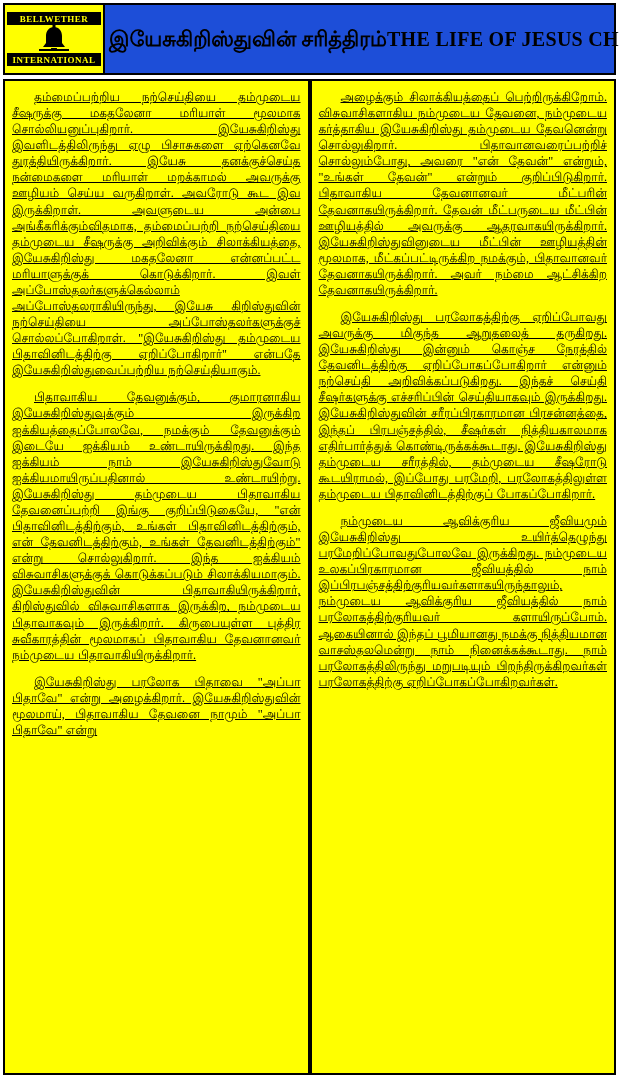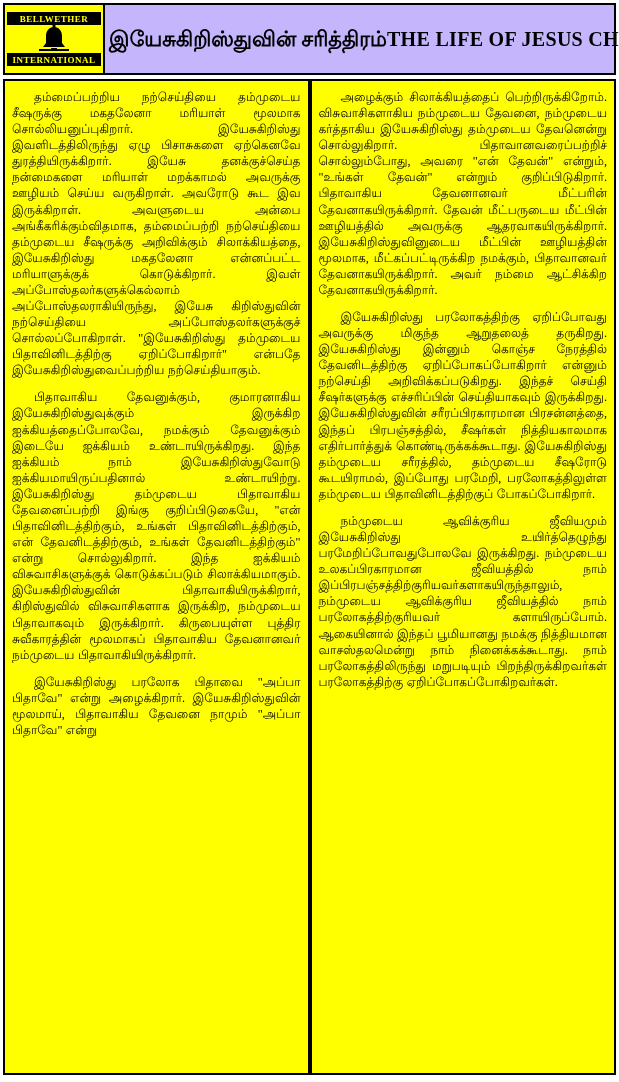--- a/index.html
+++ b/index.html
@@ -16,21 +16,21 @@
   .page {
     width: 619px;
     height: 1082px;
     background: #ffffff;
     padding: 3px;
     position: relative;
   }
   .header {
     height: 72px;
     border: 2px solid #000;
-    background: #c4b5fd;
+    background: #1d4ed8;
     display: flex;
     align-items: stretch;
     margin-bottom: 4px;
   }
   .logo-left {
     width: 100px;
     border-right: 2px solid #000;
     display: flex;
     flex-direction: column;
     align-items: center;
@@ -123,20 +123,21 @@
     font-weight: bold;
     font-size: 11px;
     line-height: 1.1;
     text-align: center;
     white-space: nowrap;
   }
   .body-cols {
     display: flex;
     gap: 0;
     height: 996px;
+    text-decoration: underline;
   }
   .col {
     flex: 1;
     border: 2px solid #000;
     background: #ffff00;
     padding: 8px 7px 6px 7px;
     overflow: hidden;
   }
   .para {
     font-family: "Liberation Serif", "DejaVu Serif", serif;

